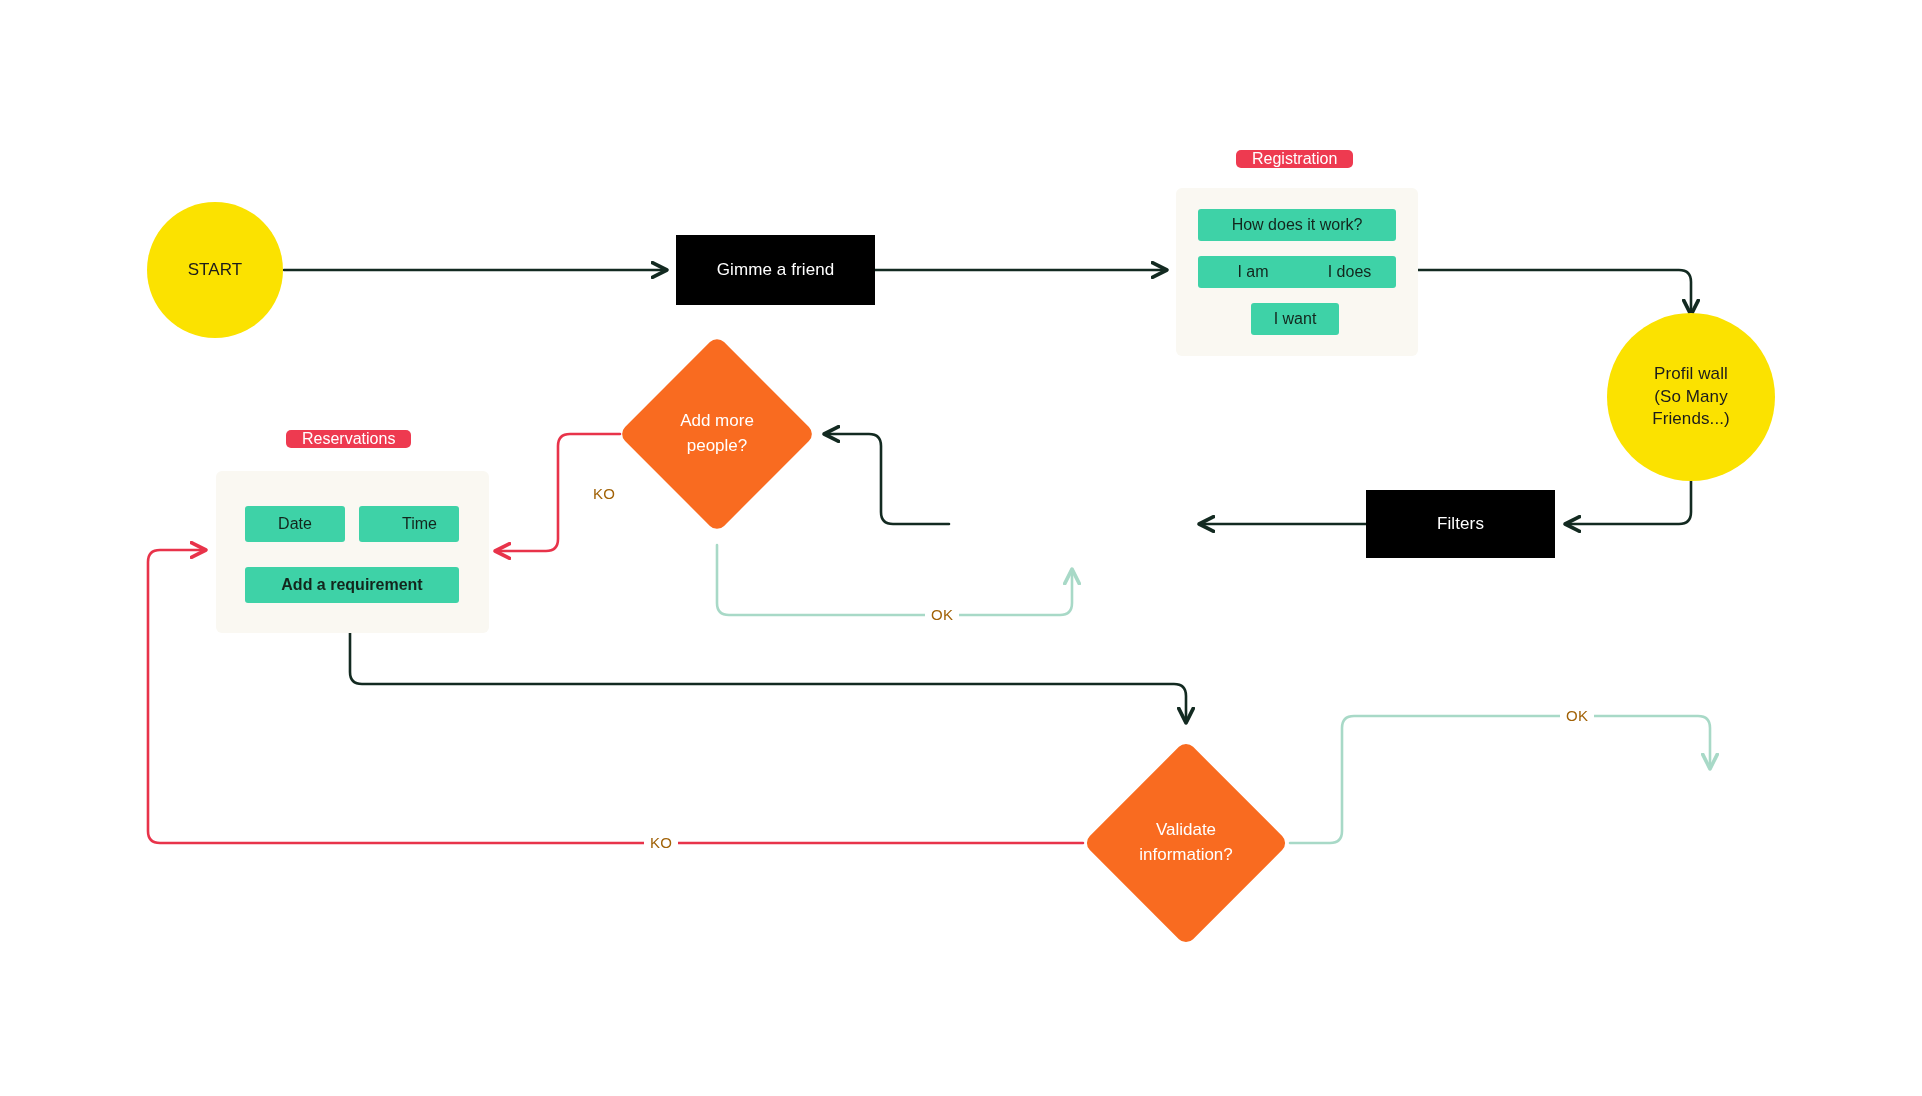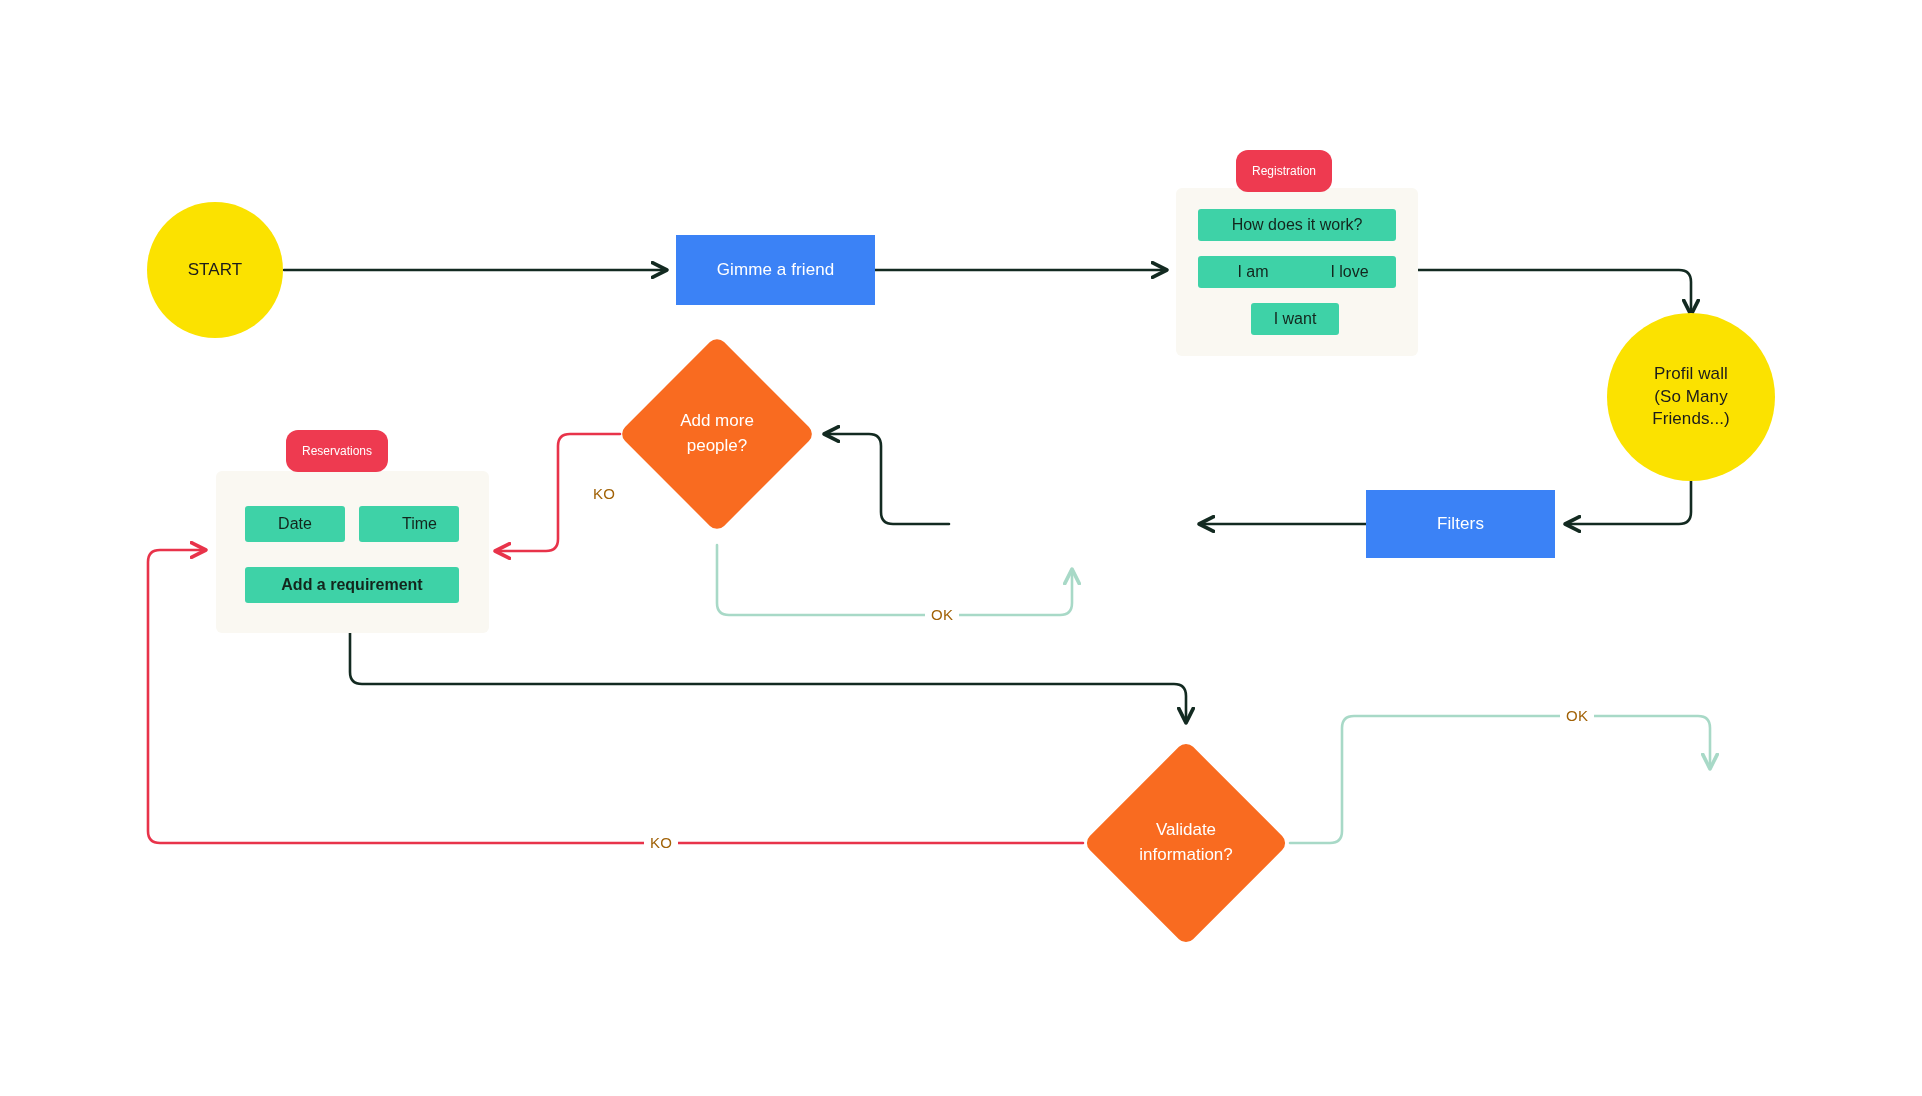--- a/index.html
+++ b/index.html
@@ -39,21 +39,21 @@
   .circle {
     border-radius: 50%;
     background: #FBE200;
     color: #1c1c1c;
     font-size: 17px;
     line-height: 1.35;
     letter-spacing: .1px;
   }
   
   .process {
-    background: #3b82f6;
+    background: #000000;
     color: #ffffff;
     font-size: 17px;
     letter-spacing: .1px;
   }
   
   .diamond-wrap {
     position: absolute;
   }
   .diamond-shape {
     position: absolute;
@@ -83,23 +83,23 @@
   .panel {
     position: absolute;
     background: #FAF8F2;
     border-radius: 6px;
     box-sizing: border-box;
   }
   .panel-title {
     position: absolute;
     background: #EE3A50;
     color: #ffffff;
-    font-size: 12px;
-    padding: 14px 16px;
-    border-radius: 12px;
+    font-size: 16px;
+    padding: 0 16px;
+    border-radius: 5px;
     white-space: nowrap;
     display: flex;
     align-items: center;
     justify-content: center;
   }
   .chip {
     position: absolute;
     background: #3ED2A7;
     color: #13261d;
     font-size: 16px;
@@ -187,21 +187,21 @@
   <div class="panel-title" style="left:1236px; top:150px;">
     <span>Registration</span>
   </div>
   <div class="chip" style="left:1198px; top:209px; width:198px; height:32px;">
     <span>How does it work?</span>
   </div>
   <div class="chip" style="left:1198px; top:256px; width:110px; height:32px;">
     <span>I am</span>
   </div>
   <div class="chip" style="left:1303px; top:256px; width:93px; height:32px;">
-    <span>I love</span>
+    <span>I does</span>
   </div>
   <div class="chip" style="left:1251px; top:303px; width:88px; height:32px;">
     <span>I want</span>
   </div>
 
   <div class="node circle" style="left:1607px; top:313px; width:168px; height:168px; flex-direction:column;">
     <span>Profil wall</span>
     <span>(So Many</span>
     <span>Friends...)</span>
   </div>

